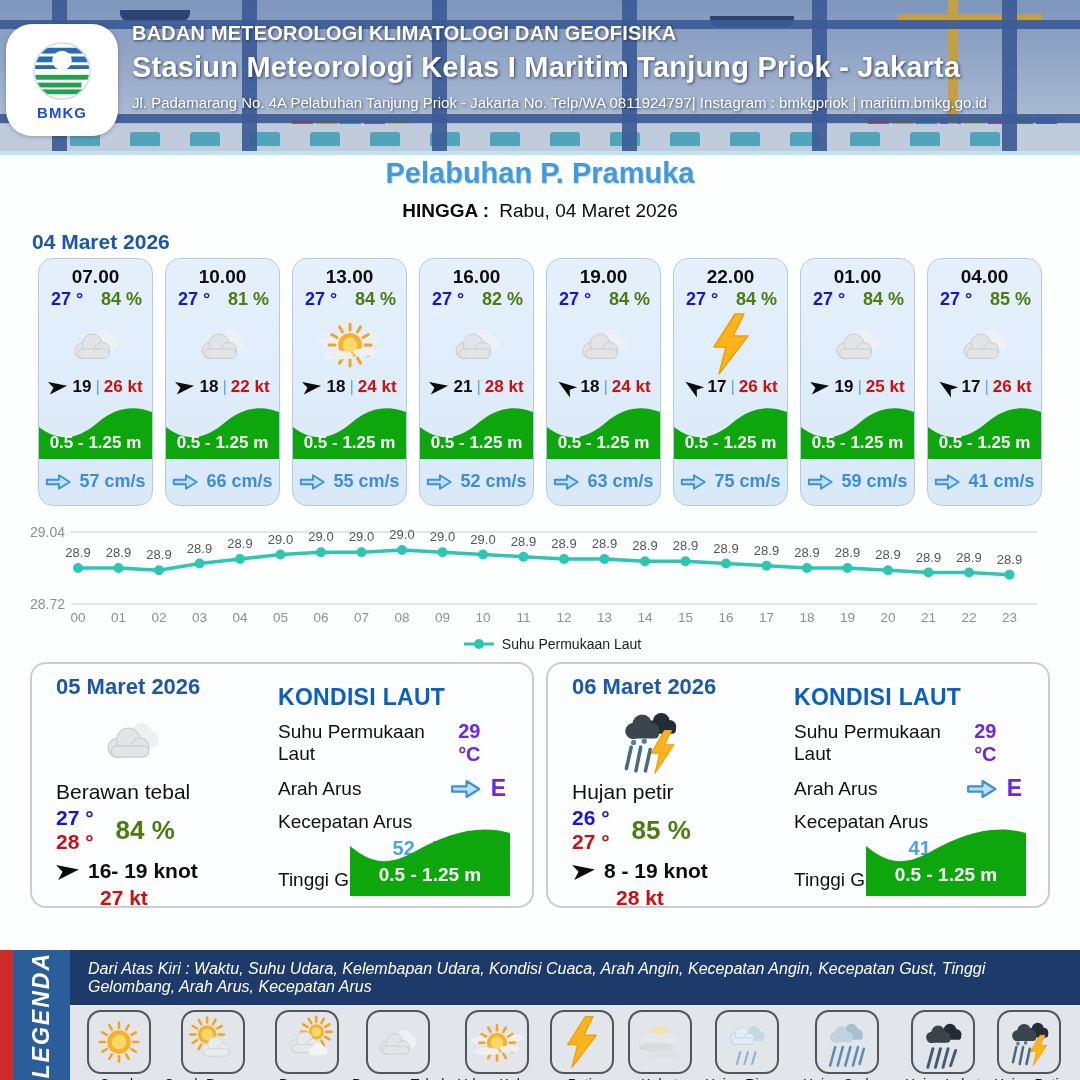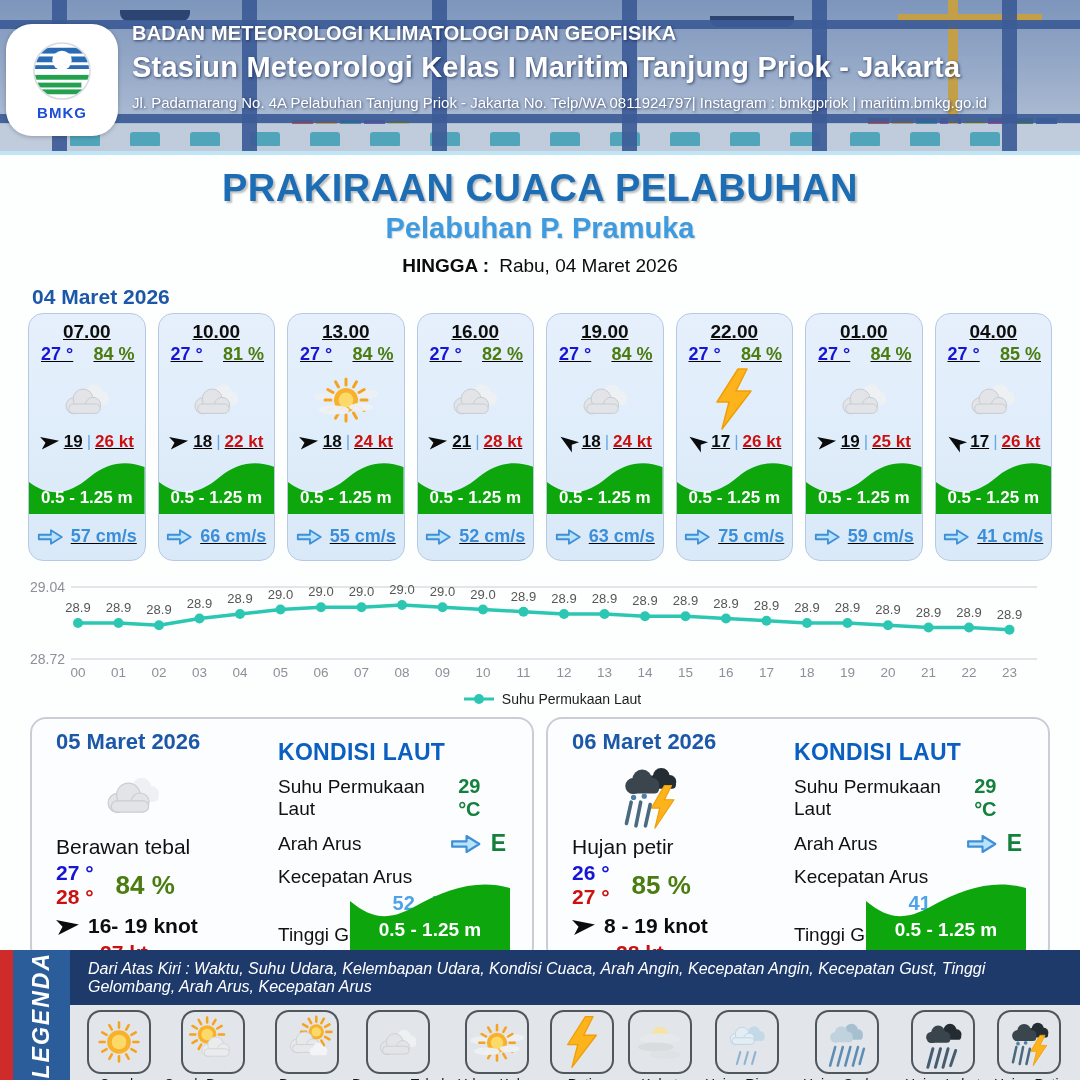--- a/index.html
+++ b/index.html
@@ -34,21 +34,21 @@
   .title-main { text-align:center; margin-top:12px; font-size:38px; font-weight:bold; color:#1d6db5;
                 letter-spacing:.5px; text-shadow:2px 2px 2px rgba(70,70,70,.35); }
   .title-sub { text-align:center; font-size:29px; font-weight:bold; color:#3f9be0; margin-top:2px;
                text-shadow:1px 1px 1px rgba(90,90,90,.25); }
   .valid-row { display:flex; justify-content:center; gap:110px; margin-top:10px; font-size:19px; color:#0c0c0c; }
   .valid-pair { display:flex; gap:10px; align-items:baseline; }
   .vlabel { font-weight:bold; }
 
   
   .fc-date { margin:8px 0 4px 32px; font-size:21px; font-weight:bold; color:#1c57a8; }
-  .cards { display:flex; gap:12px; padding:0 28px;text-decoration:underline; }
+  .cards { display:flex; gap:12px; padding:0 38px; }
   .hcard { flex:1; height:248px; background:linear-gradient(180deg,#e6f0fc 0%,#d9e9f8 100%);
            border:1px solid #b6c9e2; border-radius:15px; overflow:hidden;
            display:flex; flex-direction:column; }
   .h-time { text-align:center; font-size:19px; font-weight:bold; color:#0d0d0d; margin-top:7px; }
   .h-th { display:flex; justify-content:space-between; padding:1px 10px 0 12px; font-size:18px; font-weight:bold; }
   .h-temp { color:#1515d6; }
   .h-hum { color:#4a7c10; }
   .h-icon { width:66px; height:64px; margin:2px auto 0; }
   .h-icon svg { width:100%; height:100%; }
   .h-wind { display:flex; align-items:center; justify-content:center; gap:4px;
@@ -87,21 +87,21 @@
   .t-min { color:#1515d6; }
   .t-max { color:#cc1010; }
   .t-hum { font-size:26px; font-weight:bold; color:#4a7c10; margin-left:22px; }
   .day-wind { display:flex; align-items:center; gap:8px; font-size:21px; font-weight:bold; color:#0d0d0d; margin-top:5px; }
   .day-wind .warrow { width:24px; height:24px; }
   .day-gust { font-size:21px; font-weight:bold; color:#cc1010; margin:3px 0 0 44px; }
   .day-right { flex:1; position:relative; padding:14px 26px 0 14px; }
   .sea-head { font-size:23px; font-weight:bold; color:#0a5fc0; letter-spacing:.3px;margin-top:6px; }
   .sea-row { display:flex; justify-content:space-between; align-items:center; margin-top:9px; }
   .sl { font-size:19px; color:#111; }
-  .sv { font-size:20px; font-weight:bold; color:#15803d; }
+  .sv { font-size:20px; font-weight:bold; color:#6d28d9; }
   .dirv { display:flex; align-items:center; gap:9px; font-size:23px; }
   .dirv .barrow { width:32px; height:24px; }
   .speed-line { text-align:right; font-size:20px; font-weight:bold; color:#4da3e8; margin-top:4px; }
   .day-wave { position:absolute; right:22px; bottom:10px; width:160px; height:76px; }
   .day-wave svg { position:absolute; inset:0; width:100%; height:100%; }
   .day-wavetext { position:absolute; left:0; right:0; bottom:10px; text-align:center;
                   font-size:19px; font-weight:bold; color:#fff; }
 
   
   .legend { position:absolute; left:0; right:0; bottom:0; height:130px; background:#e2e5e9; display:flex; }
@@ -205,21 +205,20 @@
       <div class="logo-text">BMKG</div>
     </div>
     <div class="hdr-text">
       <div class="hdr-agency">BADAN METEOROLOGI KLIMATOLOGI DAN GEOFISIKA</div>
       <div class="hdr-station">Stasiun Meteorologi Kelas I Maritim Tanjung Priok - Jakarta</div>
       <div class="hdr-address">Jl. Padamarang No. 4A Pelabuhan Tanjung Priok - Jakarta No. Telp/WA 0811924797| Instagram : bmkgpriok | maritim.bmkg.go.id</div>
     </div>
   </header>
 
   <main>
-    <div class="title-main">PRAKIRAAN CUACA PELABUHAN</div>
     <div class="title-sub">Pelabuhan P. Pramuka</div>
     <div class="valid-row">
       <div class="valid-pair">
         <span class="vlabel">HINGGA :</span>
         <span>Rabu, 04 Maret 2026</span>
       </div>
     </div>
 
     <div class="fc-date">04 Maret 2026</div>
     <div class="cards" id="cards">

